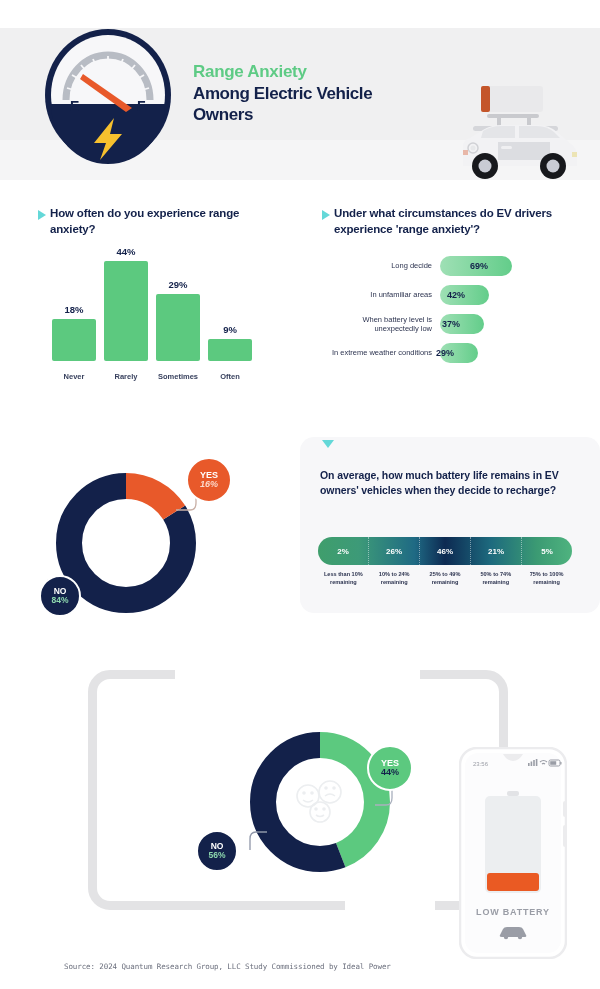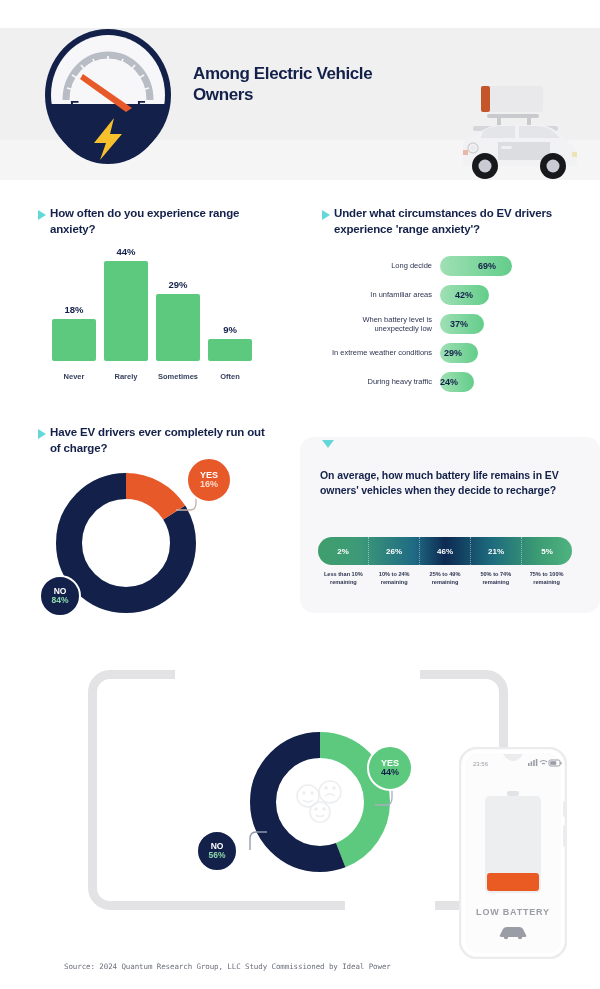--- a/index.html
+++ b/index.html
@@ -72,37 +72,37 @@
   .hbar-chart { position: absolute; left: 320px; top: 253px; width: 260px; }
   .hbar-row { display: flex; align-items: center; height: 26px; margin-bottom: 3px; }
   .hbar-lab {
     width: 120px; text-align: right; padding-right: 8px;
     font-size: 7.5px; color: #2d3450; line-height: 1.25;
   }
   .hbar-bar {
     height: 20px; border-radius: 10px;
     background: linear-gradient(90deg,#9fe0b5,#63cd8a);
     display: flex; align-items: center; justify-content: flex-end;
-    padding-right: 16px;
+    padding-right: 24px;
   }
   .hbar-val { font-size: 9px; font-weight: bold; color: #13214a; }
 
   
   .donut1-wrap { position: absolute; left: 38px; top: 465px; width: 250px; height: 160px; }
   .badge {
     position: absolute; border-radius: 50%;
     display: flex; flex-direction: column; align-items: center; justify-content: center;
     line-height: 1.05;
   }
   .badge-yes1 {
     left: 186px; top: 457px; width: 46px; height: 46px; background: #e8592a;
     border: 2px solid #ffffff;
   }
   .badge-yes1 .b-l { font-size: 9px; font-weight: bold; color: #ffffff; }
-  .badge-yes1 .b-v { font-size: 9px; font-weight: bold; color: #fbd9cb; }
+  .badge-yes1 .b-v { font-size: 9px; font-weight: bold; color: #fbd9cb; font-style: italic; }
   .badge-no1 {
     left: 39px; top: 575px; width: 42px; height: 42px; background: #13214a;
     border: 2px solid #ffffff;
   }
   .badge-no1 .b-l { font-size: 8.5px; font-weight: bold; color: #ffffff; }
   .badge-no1 .b-v { font-size: 8.5px; font-weight: bold; color: #8ed9ae; }
 
   
   .bat-panel {
     position: absolute; left: 300px; top: 437px; width: 300px; height: 176px;
@@ -202,20 +202,21 @@
         <line x1="107" y1="62" x2="100" y2="64"></line>
       </g>
       <polygon points="41,48 90,82 84,86 38,53" fill="#e8592a"></polygon>
       <text x="28" y="85" font-family="Liberation Sans, sans-serif" font-size="14" font-weight="bold" fill="#13214a">E</text>
       <text x="95" y="85" font-family="Liberation Sans, sans-serif" font-size="14" font-weight="bold" fill="#13214a">F</text>
       <polygon points="72,92 52,117 64,117 58,134 80,108 68,108" fill="#f7c12e"></polygon>
     </svg>
   </div>
 
   <div class="title-block">
+    <div class="title-top">Range Anxiety</div>
     <div class="title-main">
       <div>Among Electric Vehicle</div>
       <div>Owners</div>
     </div>
   </div>
 
   <div class="car-wrap">
     <svg viewBox="0 0 150 105" width="150" height="105">
       <rect x="38" y="4" width="62" height="26" rx="3" fill="#e9e9eb"></rect>
       <rect x="38" y="4" width="9" height="26" rx="2" fill="#c4562a"></rect>
@@ -294,32 +295,22 @@
       <div class="hbar-bar" style="width:44px;">
         <span class="hbar-val">37%</span>
       </div>
     </div>
     <div class="hbar-row">
       <div class="hbar-lab">In extreme weather conditions</div>
       <div class="hbar-bar" style="width:38px;">
         <span class="hbar-val">29%</span>
       </div>
     </div>
-    <div class="hbar-row">
-      <div class="hbar-lab">During heavy traffic</div>
-      <div class="hbar-bar" style="width:34px;">
-        <span class="hbar-val">24%</span>
-      </div>
-    </div>
-  </div>
-
-  <div class="q-head" style="left:38px; top:425px; width:230px;">
-    <div class="q-arrow"></div>
-    <div class="q-text">Have EV drivers ever completely run out of charge?</div>
-  </div>
+  </div>
+
 
   <div class="donut1-wrap">
     <svg viewBox="0 0 250 160" width="250" height="160">
       <g transform="translate(88,78)">
         <circle r="57" fill="none" stroke="#13214a" stroke-width="26" stroke-dasharray="300.9 57.3" stroke-dashoffset="-57.3" transform="rotate(-90)" stroke-linecap="butt"></circle>
         <circle r="57" fill="none" stroke="#e8592a" stroke-width="26" stroke-dasharray="57.3 300.9" stroke-dashoffset="0" transform="rotate(-90)" stroke-linecap="butt"></circle>
       </g>
       <path d="M138 45 L152 45 Q158 45 158 38 L158 28" fill="none" stroke="#c9b0a6" stroke-width="1.3"></path>
       <path d="M32 120 L18 120 Q11 120 11 127 L11 140" fill="none" stroke="#8f96a8" stroke-width="1.3"></path>
     </svg>

